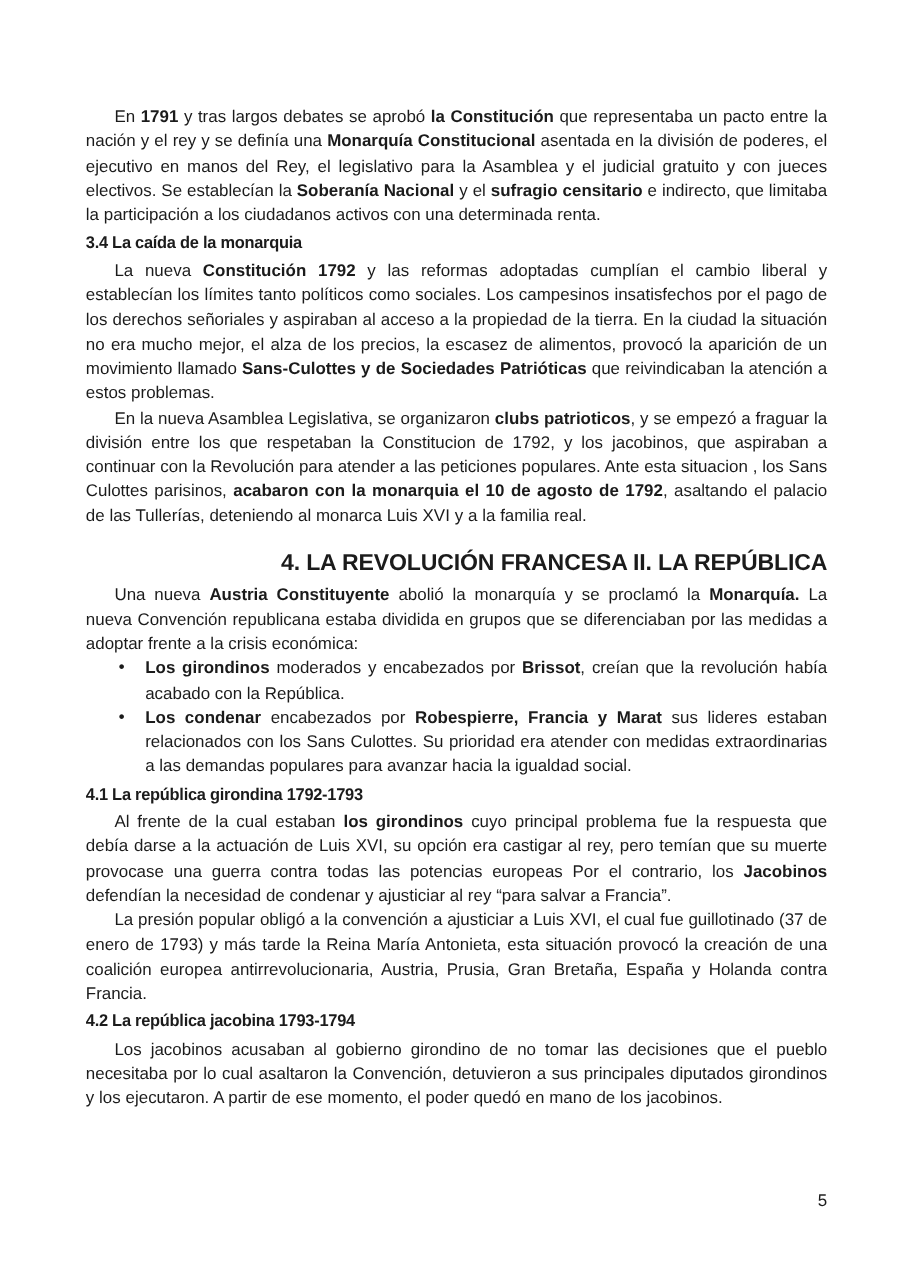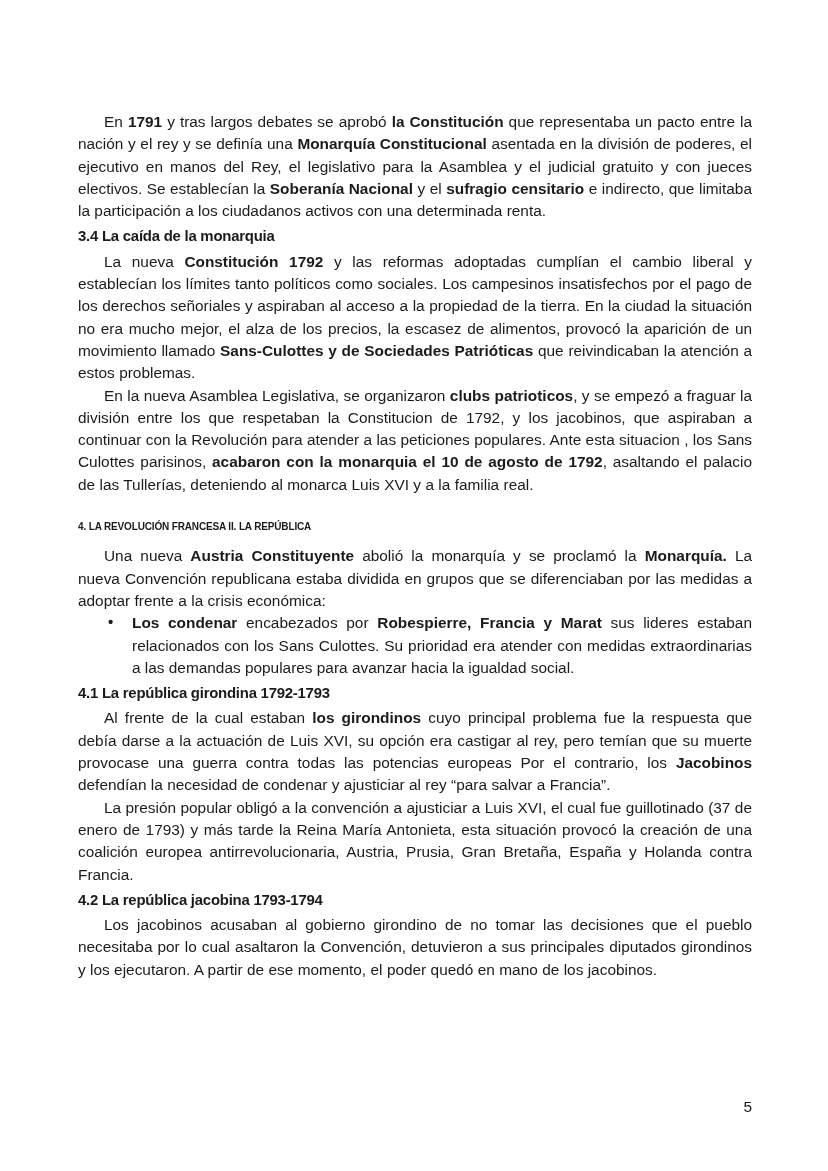--- a/index.html
+++ b/index.html
@@ -10,21 +10,21 @@
   }
   body {
     font-family: "Liberation Sans", sans-serif;
     color: #1b1b1b;
     -webkit-font-smoothing: antialiased;
   }
   .page {
     position: relative;
     width: 828px;
     height: 1145px;
-    margin: 15px auto;
+    margin: 0 auto;
     background: #ffffff;
     overflow: hidden;
     box-sizing: border-box;
     text-decoration: underline;
   }
   .content {
     position: absolute;
     left: 78px;
     top: 96px;
     width: 674px;
@@ -35,25 +35,25 @@
     line-height: 22.3px;
     text-align: justify;
     text-justify: inter-word;
     margin: 0;
     text-indent: 26px;
     hyphens: none;
     word-spacing: 0.1px;
   }
   
   .h-major {
-    font-size: 10px;
+    font-size: 21px;
     line-height: 22.3px;
     font-weight: bold;
     margin: 0;
-    text-align: left;
+    text-align: right;
     letter-spacing: -0.15px;
   }
   .h-minor {
     font-size: 15.4px;
     line-height: 22.3px;
     font-weight: bold;
     margin: 0;
     text-align: left;
     letter-spacing: -0.25px;
     transform: scaleX(0.97);
@@ -113,20 +113,21 @@
 
     <p class="para gap-small">La nueva <span class="run-b">Constitución 1792</span> y las reformas adoptadas cumplían el cambio liberal y establecían los límites tanto políticos como sociales. Los campesinos insatisfechos por el pago de los derechos señoriales y aspiraban al acceso a la propiedad de la tierra. En la ciudad la situación no era mucho mejor, el alza de los precios, la escasez de alimentos, provocó la aparición de un movimiento llamado <span class="run-b">Sans-Culottes y de Sociedades Patrióticas</span> que reivindicaban la atención a estos problemas.</p>
 
     <p class="para">En la nueva Asamblea Legislativa, se organizaron <span class="run-b">clubs patrioticos</span>, y se empezó a fraguar la división entre los que respetaban la Constitucion de 1792, y los jacobinos, que aspiraban a continuar con la Revolución para atender a las peticiones populares. Ante esta situacion , los Sans Culottes parisinos, <span class="run-b">acabaron con la monarquia el 10 de agosto de 1792</span>, asaltando el palacio de las Tullerías, deteniendo al monarca Luis XVI y a la familia real.</p>
 
     <h2 class="h-major gap-before-major">4. LA REVOLUCIÓN FRANCESA II. LA REPÚBLICA</h2>
 
     <p class="para gap-after-major">Una nueva <span class="run-b">Austria Constituyente</span> abolió la monarquía y se proclamó la <span class="run-b">Monarquía.</span> La nueva Convención republicana estaba dividida en grupos que se diferenciaban por las medidas a adoptar frente a la crisis económica:</p>
 
     <ul class="bullets">
+      <li><span class="run-b">Los girondinos</span> moderados y encabezados por <span class="run-b">Brissot</span>, creían que la revolución había acabado con la República.</li>
       <li><span class="run-b">Los condenar</span> encabezados por <span class="run-b">Robespierre, Francia y Marat</span> sus lideres estaban relacionados con los Sans Culottes. Su prioridad era atender con medidas extraordinarias a las demandas populares para avanzar hacia la igualdad social.</li>
     </ul>
 
     <h3 class="h-minor gap-small">4.1 La república girondina 1792-1793</h3>
 
     <p class="para gap-small">Al frente de la cual estaban <span class="run-b">los girondinos</span> cuyo principal problema fue la respuesta que debía darse a la actuación de Luis XVI, su opción era castigar al rey, pero temían que su muerte provocase una guerra contra todas las potencias europeas  Por el contrario, los <span class="run-b">Jacobinos</span> defendían la necesidad de condenar y ajusticiar al rey “para salvar a Francia”.</p>
 
     <p class="para">La presión popular obligó a la convención a ajusticiar a Luis XVI, el cual fue guillotinado (37 de enero de 1793) y más tarde la Reina María Antonieta, esta situación provocó la creación de una coalición europea antirrevolucionaria, Austria, Prusia, Gran Bretaña, España y Holanda contra Francia.</p>
 
     <h3 class="h-minor gap-small">4.2 La república jacobina 1793-1794</h3>

